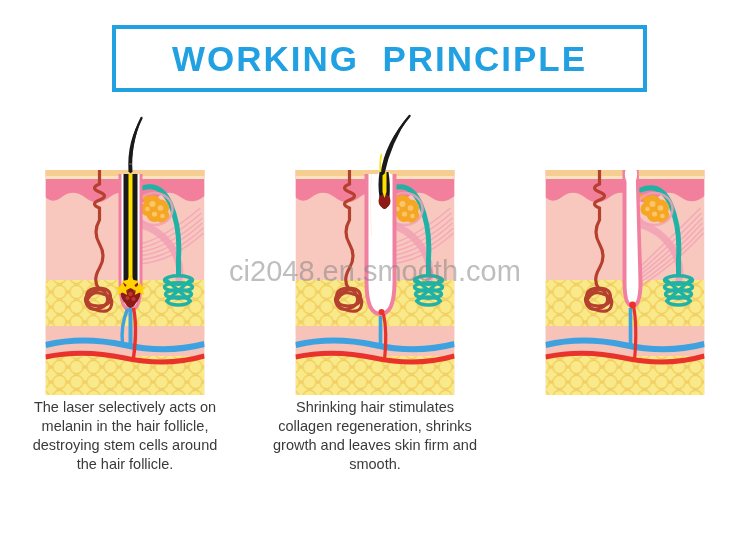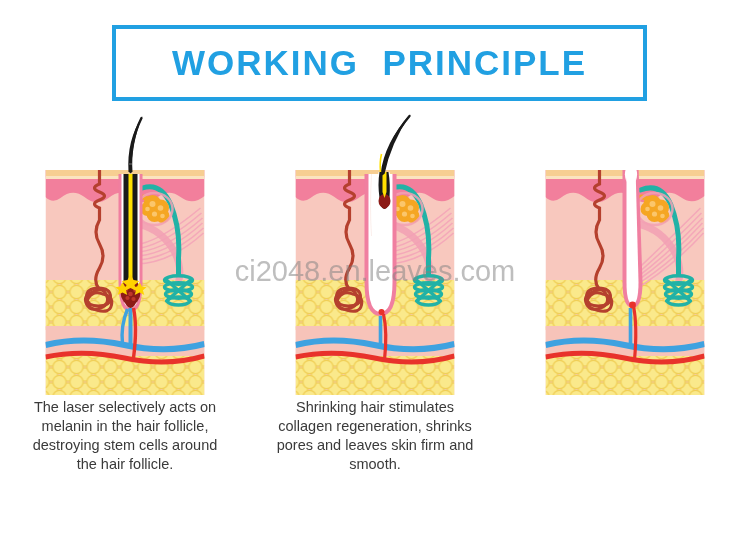--- a/index.html
+++ b/index.html
@@ -21,21 +21,21 @@
     height: 536px;
     background: #ffffff;
   }
 
   
   .title-box {
     position: absolute;
     left: 112px;
     top: 25px;
     width: 535px;
-    height: 76px;
+    height: 67px;
     border: 4px solid #21A0E2;
     box-sizing: border-box;
     background: #ffffff;
   }
   .title-text {
     position: absolute;
     left: 0;
     top: 0;
     width: 100%;
     height: 100%;
@@ -410,19 +410,19 @@
 
   </div>
 
   <div class="captions">
     <div class="caption">The laser selectively acts on
 melanin in the hair follicle,
 destroying stem cells around
 the hair follicle.</div>
     <div class="caption">Shrinking hair stimulates
 collagen regeneration, shrinks
-pores and leaves skin firm and
+growth and leaves skin firm and
 smooth.</div>
   </div>
 
-  <div class="watermark">ci2048.en.leaves.com</div>
+  <div class="watermark">ci2048.en.smooth.com</div>
 
 </div>
 
 </body></html>

